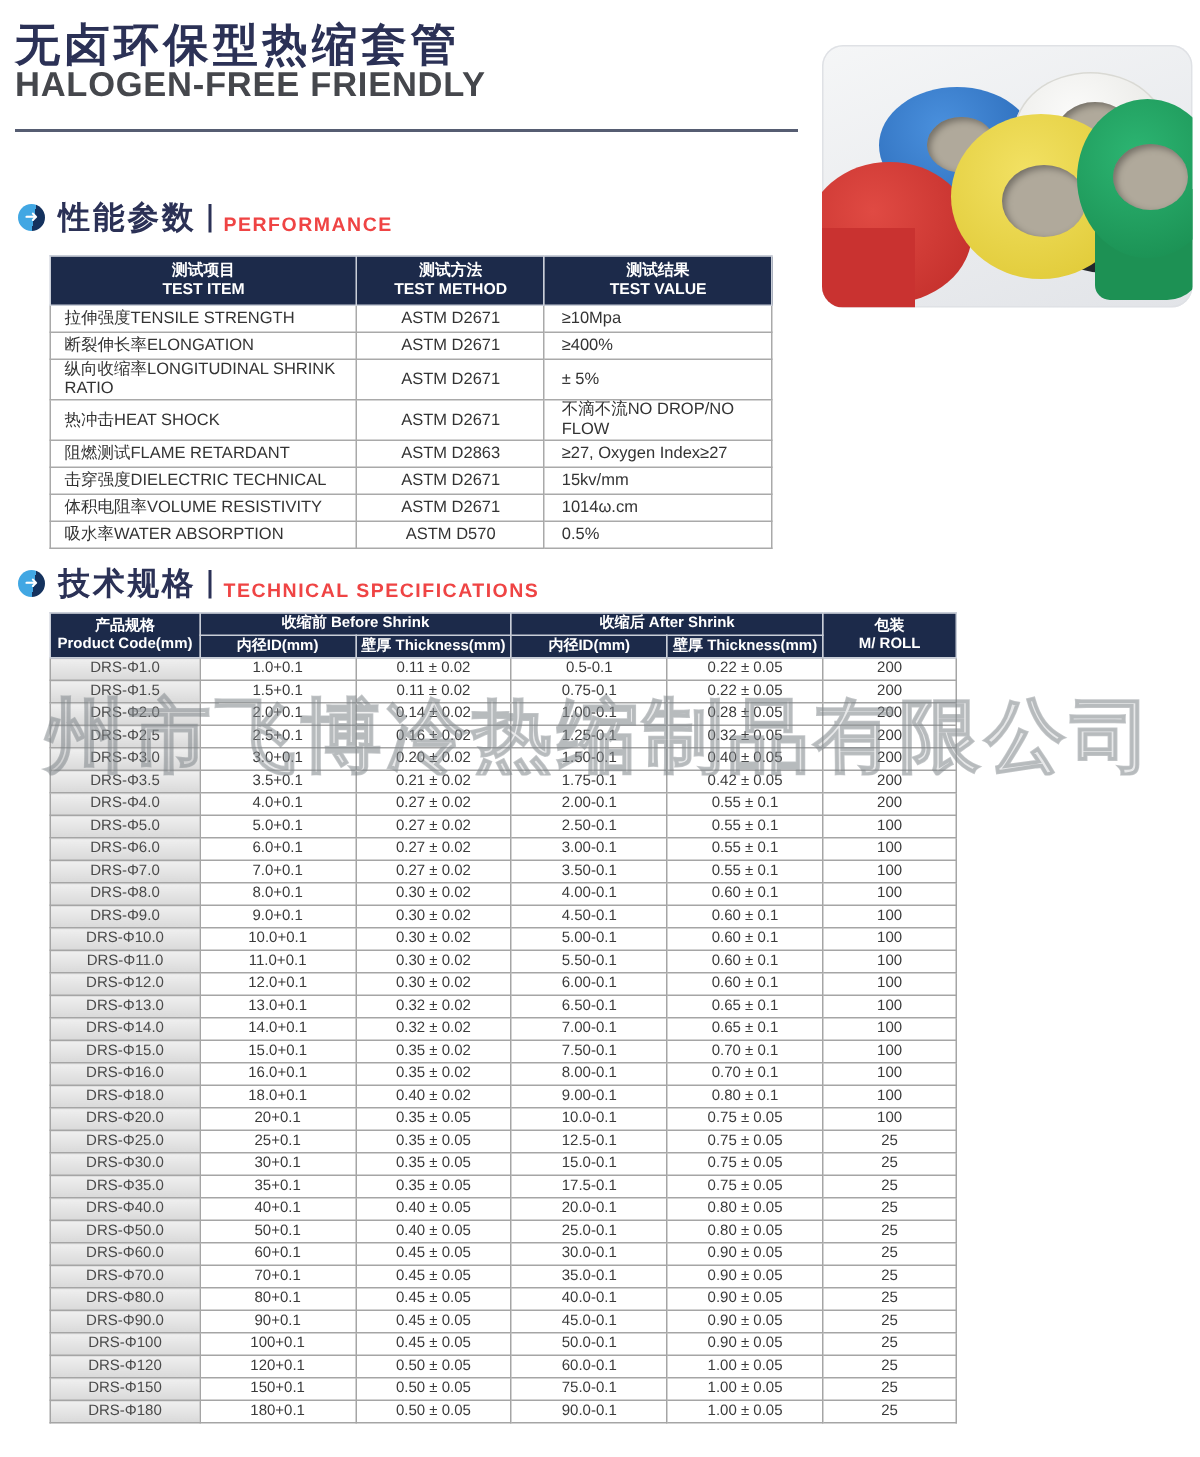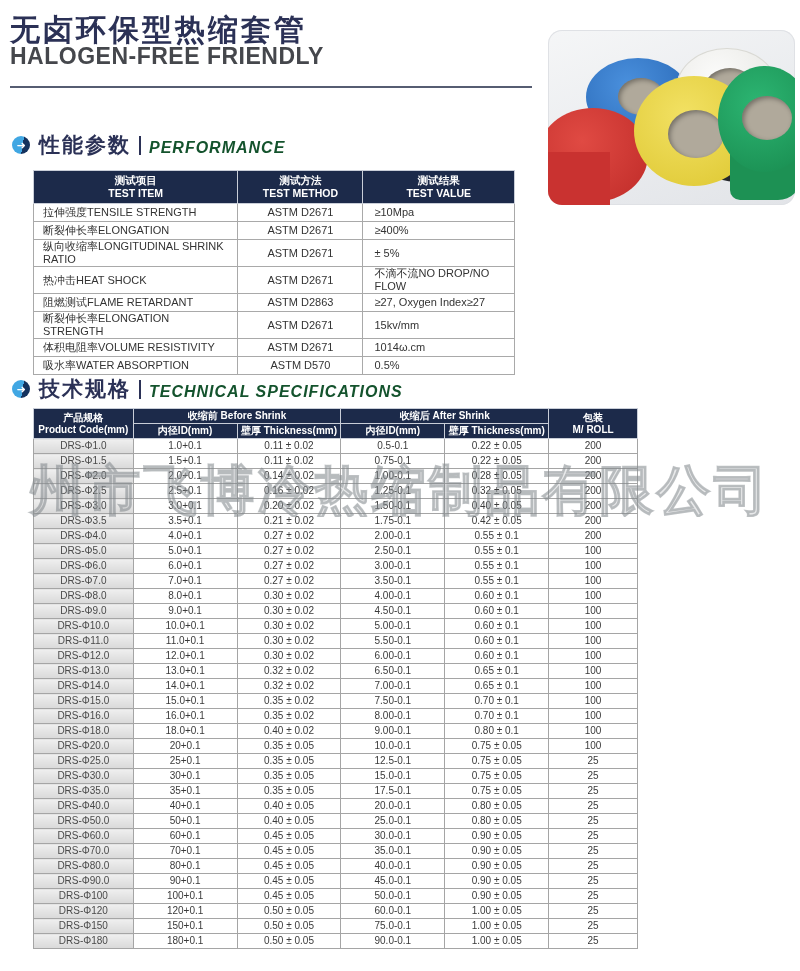--- a/index.html
+++ b/index.html
@@ -52,21 +52,21 @@
   .sec-1 { top:131px; }
   .sec-2 { top:375px; }
   .sec-icon {
     width:18px; height:18px; border-radius:50%; margin-right:9px; flex:0 0 auto;
     background:linear-gradient(100deg,#41a7e3 58%,#14325e 58%);
     display:flex; align-items:center; justify-content:center;
     color:#fff; font-size:11px; line-height:1;
   }
   .sec-zh { font-size:21px; font-weight:bold; color:#2b3156; letter-spacing:2px; }
   .sec-bar { width:2px; height:19px; background:#2b3156; margin:0 8px; }
-  .sec-en { font-size:16px; font-weight:bold; color:#14532d; letter-spacing:1px; align-self:flex-end; padding-bottom:2px;font-style:italic; }
+  .sec-en { font-size:13px; font-weight:bold; color:#ef4444; letter-spacing:1px; align-self:flex-end; padding-bottom:2px; }
 
   
   table { border-collapse:collapse; table-layout:fixed; }
   th { background:#1c2a4a; color:#fff; font-weight:bold; border:1px solid #c9ced8; }
   .th-zh { display:block; }
   .th-en { display:block; }
 
   
   .perf-table { position:absolute; left:33px; top:170px; width:482px; border:1px solid #7e7e7e; }
   .perf-table th { font-size:10.5px; padding:3px 2px; line-height:13px; }
@@ -175,21 +175,21 @@
         <td>热冲击HEAT SHOCK</td>
         <td>ASTM D2671</td>
         <td>不滴不流NO DROP/NO FLOW</td>
       </tr>
       <tr>
         <td>阻燃测试FLAME RETARDANT</td>
         <td>ASTM D2863</td>
         <td>≥27, Oxygen Index≥27</td>
       </tr>
       <tr>
-        <td>断裂伸长率ELONGATION STRENGTH</td>
+        <td>击穿强度DIELECTRIC TECHNICAL</td>
         <td>ASTM D2671</td>
         <td>15kv/mm</td>
       </tr>
       <tr>
         <td>体积电阻率VOLUME RESISTIVITY</td>
         <td>ASTM D2671</td>
         <td>1014ω.cm</td>
       </tr>
       <tr>
         <td>吸水率WATER ABSORPTION</td>

